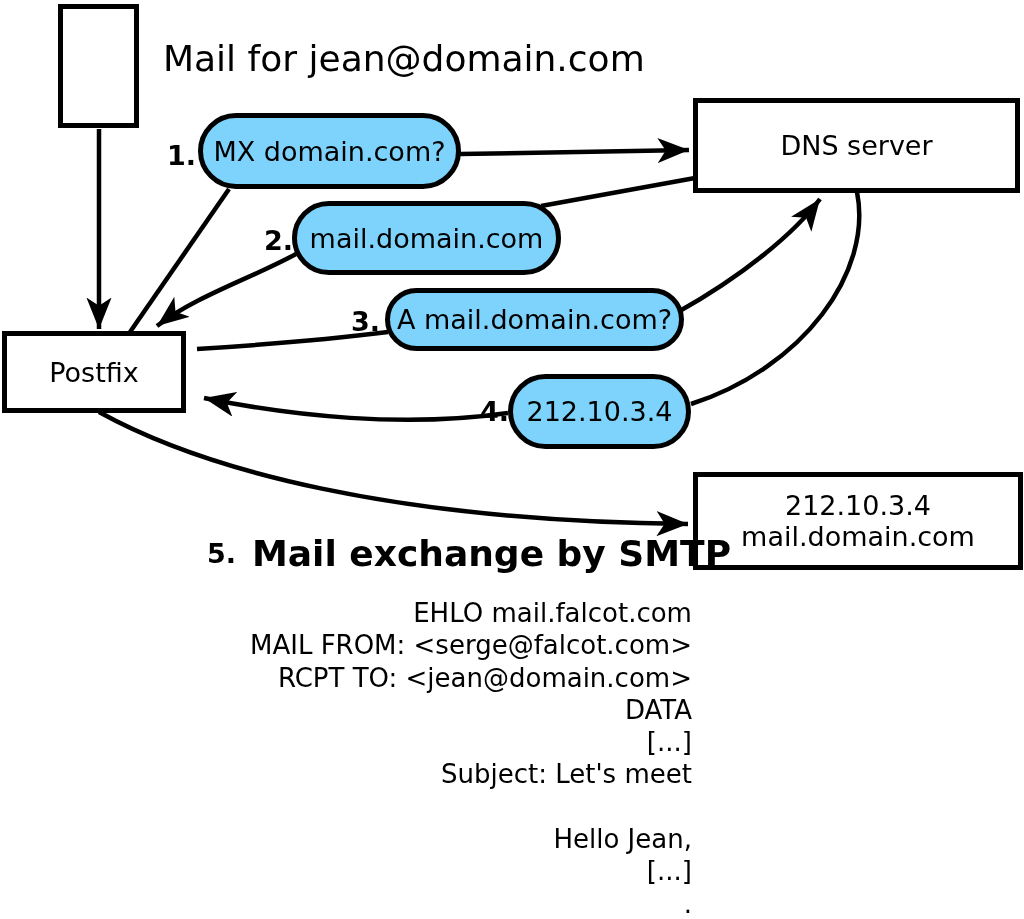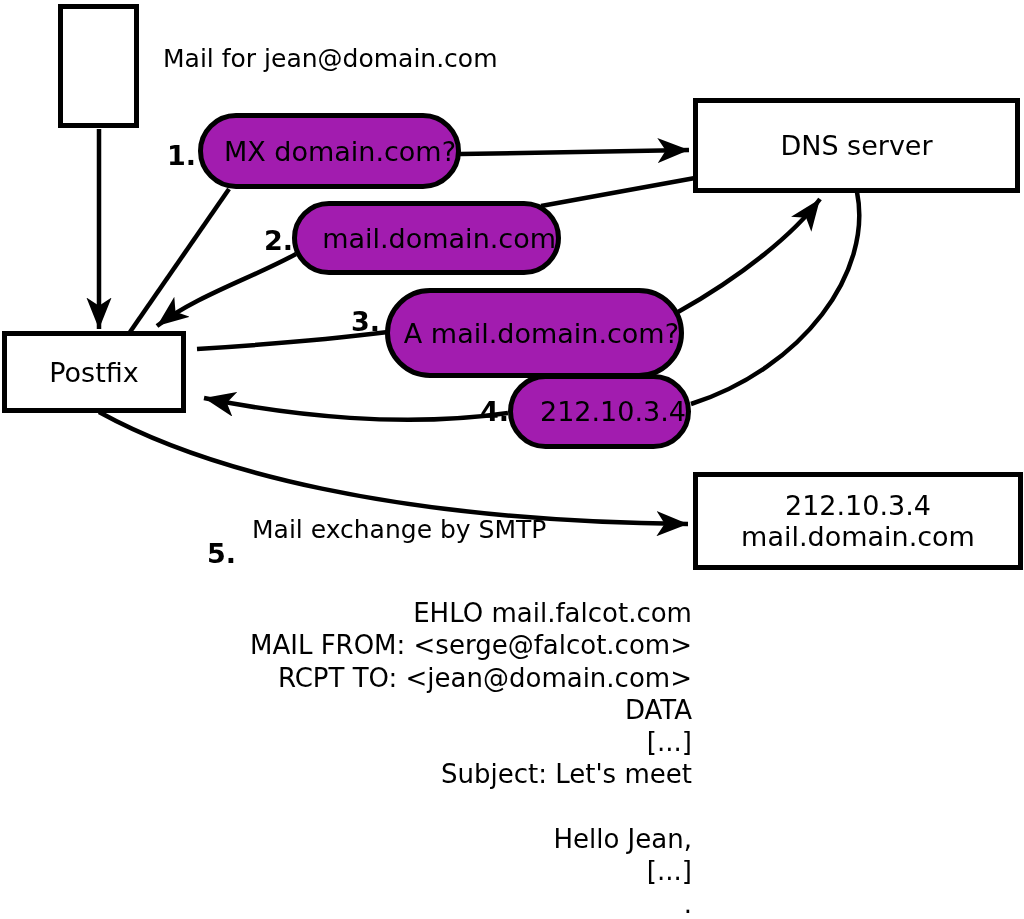--- a/index.html
+++ b/index.html
@@ -16,51 +16,51 @@
     position: absolute; z-index: 2;
     box-sizing: border-box;
     background: #ffffff;
     border: 5px solid #000;
     display: flex; align-items: center; justify-content: center;
     font-size: 27px; line-height: 31px; text-align: center;
   }
   .pill {
     position: absolute; z-index: 2;
     box-sizing: border-box;
-    background: #a21caf;
+    background: #7dd3fc;
     border: 5px solid #000;
     border-radius: 999px;
-    display: flex; align-items: center; justify-content: flex-end;
+    display: flex; align-items: center; justify-content: center;
     font-size: 27px; white-space: nowrap;
   }
   .stepnum {
     position: absolute; z-index: 3;
     width: 42px; height: 28px;
     font-size: 27px; font-weight: bold;
     text-align: right; line-height: 28px;
   }
   .flabel {
     position: absolute; z-index: 3;
-    font-size: 25px; line-height: 28px; white-space: nowrap;
+    font-size: 36px; line-height: 28px; white-space: nowrap;
   }
   #envelope-box { left: 58px; top: 4px;  width: 81px;  height: 124px; }
   #postfix-box  { left: 2px;  top: 331px; width: 184px; height: 82px; }
   #dns-box      { left: 693px; top: 98px; width: 327px; height: 95px; }
   #mailsrv-box  { left: 693px; top: 472px; width: 330px; height: 98px; flex-direction: column; }
   #pill-1 { left: 198px; top: 113px; width: 263px; height: 76px; }
   #pill-2 { left: 292px; top: 201px; width: 269px; height: 74px; }
-  #pill-3 { left: 385px; top: 288px; width: 299px; height: 90px; }
+  #pill-3 { left: 385px; top: 288px; width: 299px; height: 63px; }
   #pill-4 { left: 508px; top: 374px; width: 183px; height: 75px; }
   #num-1 { left: 154px; top: 142px; }
   #num-2 { left: 251px; top: 227px; }
   #num-3 { left: 338px; top: 308px; }
   #num-4 { left: 467px; top: 398px; }
   #num-5 { left: 194px; top: 540px; }
   #mail-for-label { left: 163px; top: 45px; }
-  #step5-label    { left: 252px; top: 516px; }
+  #step5-label    { left: 252px; top: 540px; font-weight: bold; }
   #smtp-block {
     position: absolute; z-index: 3;
     left: 250px; top: 597px;
     font-size: 26px; line-height: 32.3px;
     white-space: pre;
     text-align: right;
   }
 </style>
 </head>
 <body>

